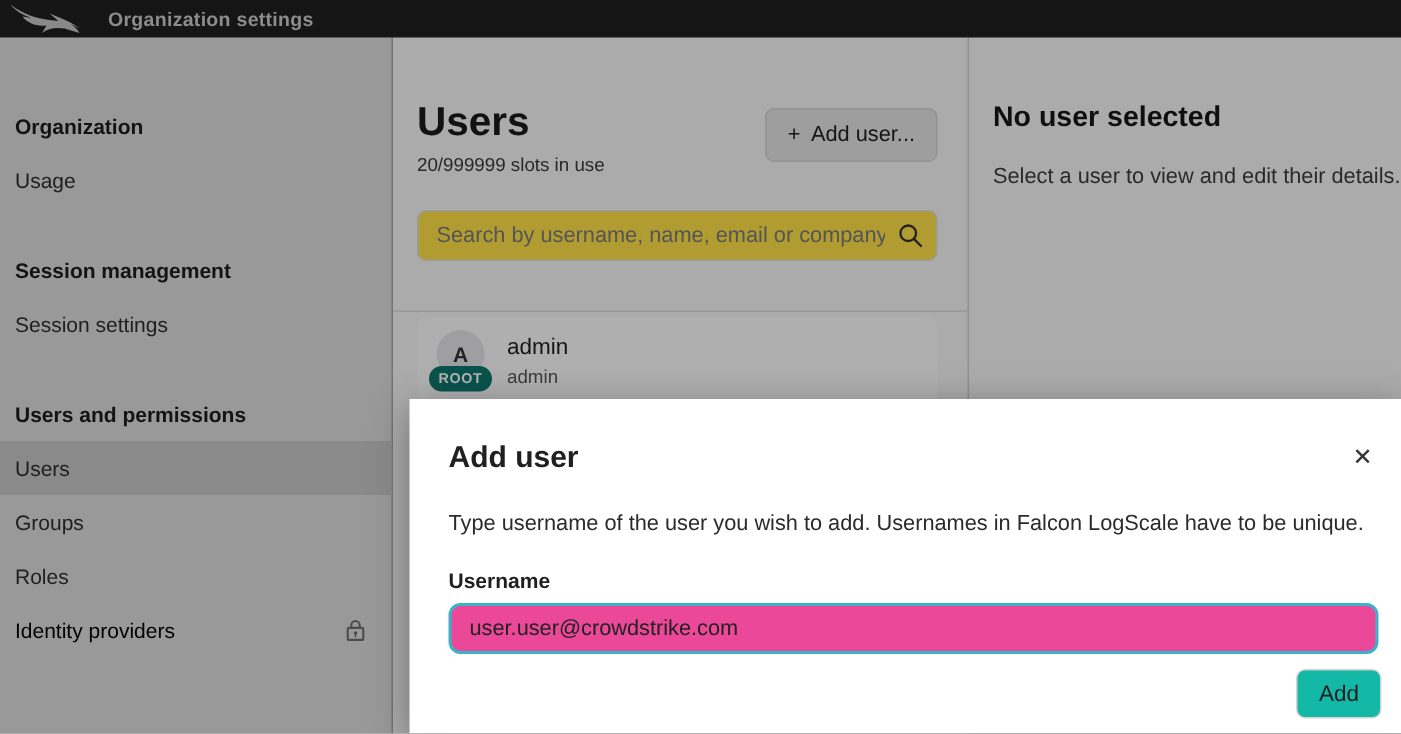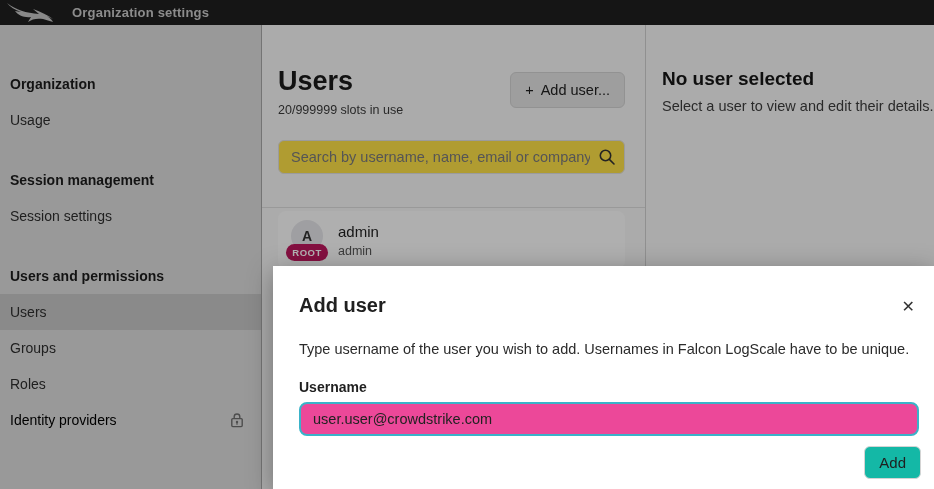--- a/index.html
+++ b/index.html
@@ -57,42 +57,42 @@
     margin-top:3px; height:58px; background:#fbfbfb; border-radius:8px;
     display:flex; align-items:center; padding:0 6px; cursor:pointer;
   }
   .avatar-col { display:flex; flex-direction:column; align-items:center; width:46px; }
   .avatar {
     width:32px; height:32px; border-radius:50%; background:#e4e4e8;
     display:flex; align-items:center; justify-content:center;
     font-size:14px; font-weight:bold; color:#333;
   }
   .root-badge {
-    margin-top:-8px; background:#be185d; color:#fff; font-size:9.5px; font-weight:bold;
+    margin-top:-8px; background:#0f766e; color:#fff; font-size:9.5px; font-weight:bold;
     padding:3px 6px; border-radius:9px; letter-spacing:.5px; z-index:1;
   }
   .user-meta { margin-left:8px; }
   .user-name { font-size:15px; color:#222; }
   .user-sub { font-size:12.5px; color:#555; margin-top:4px; }
 
   
   .panel-detail { flex:1; padding:43px 0 16px 16px; overflow:hidden; }
   .detail-title { font-size:19px; font-weight:bold; color:#161616; }
-  .detail-sub { font-size:14.5px; color:#3d3d3d; margin-top:8px; white-space:nowrap; }
+  .detail-sub { font-size:14.5px; color:#3d3d3d; margin-top:20px; white-space:nowrap; }
 
   
   .overlay { position:absolute; inset:0; background:rgba(0,0,0,0.30); z-index:5; }
 
   
   .modal {
     position:absolute; left:273px; top:266px; right:0; bottom:0;
     background:#ffffff; z-index:10; padding:28px 13px 0 26px;
     box-shadow:0 6px 24px rgba(0,0,0,0.35);
   }
-  .modal-head { display:flex; justify-content:space-between; align-items:flex-end; }
+  .modal-head { display:flex; justify-content:space-between; align-items:flex-start; }
   .modal-title { font-size:20px; font-weight:bold; color:#202020; }
   .modal-close {
     background:none; border:none; font-size:16px; color:#333; cursor:pointer;
     line-height:1; padding:2px 6px; margin-top:2px; font-family:"Liberation Sans", sans-serif;
   }
   .modal-desc { margin-top:24px; font-size:14.5px; color:#2b2b2b; white-space:nowrap; }
   .field-label { margin-top:22px; font-size:14px; font-weight:bold; color:#1f1f1f; }
   .username-input {
     display:block; margin-top:7px; width:620px; height:34px;
     background:#ec4899; border:2px solid #3ab3c9; border-radius:8px;

